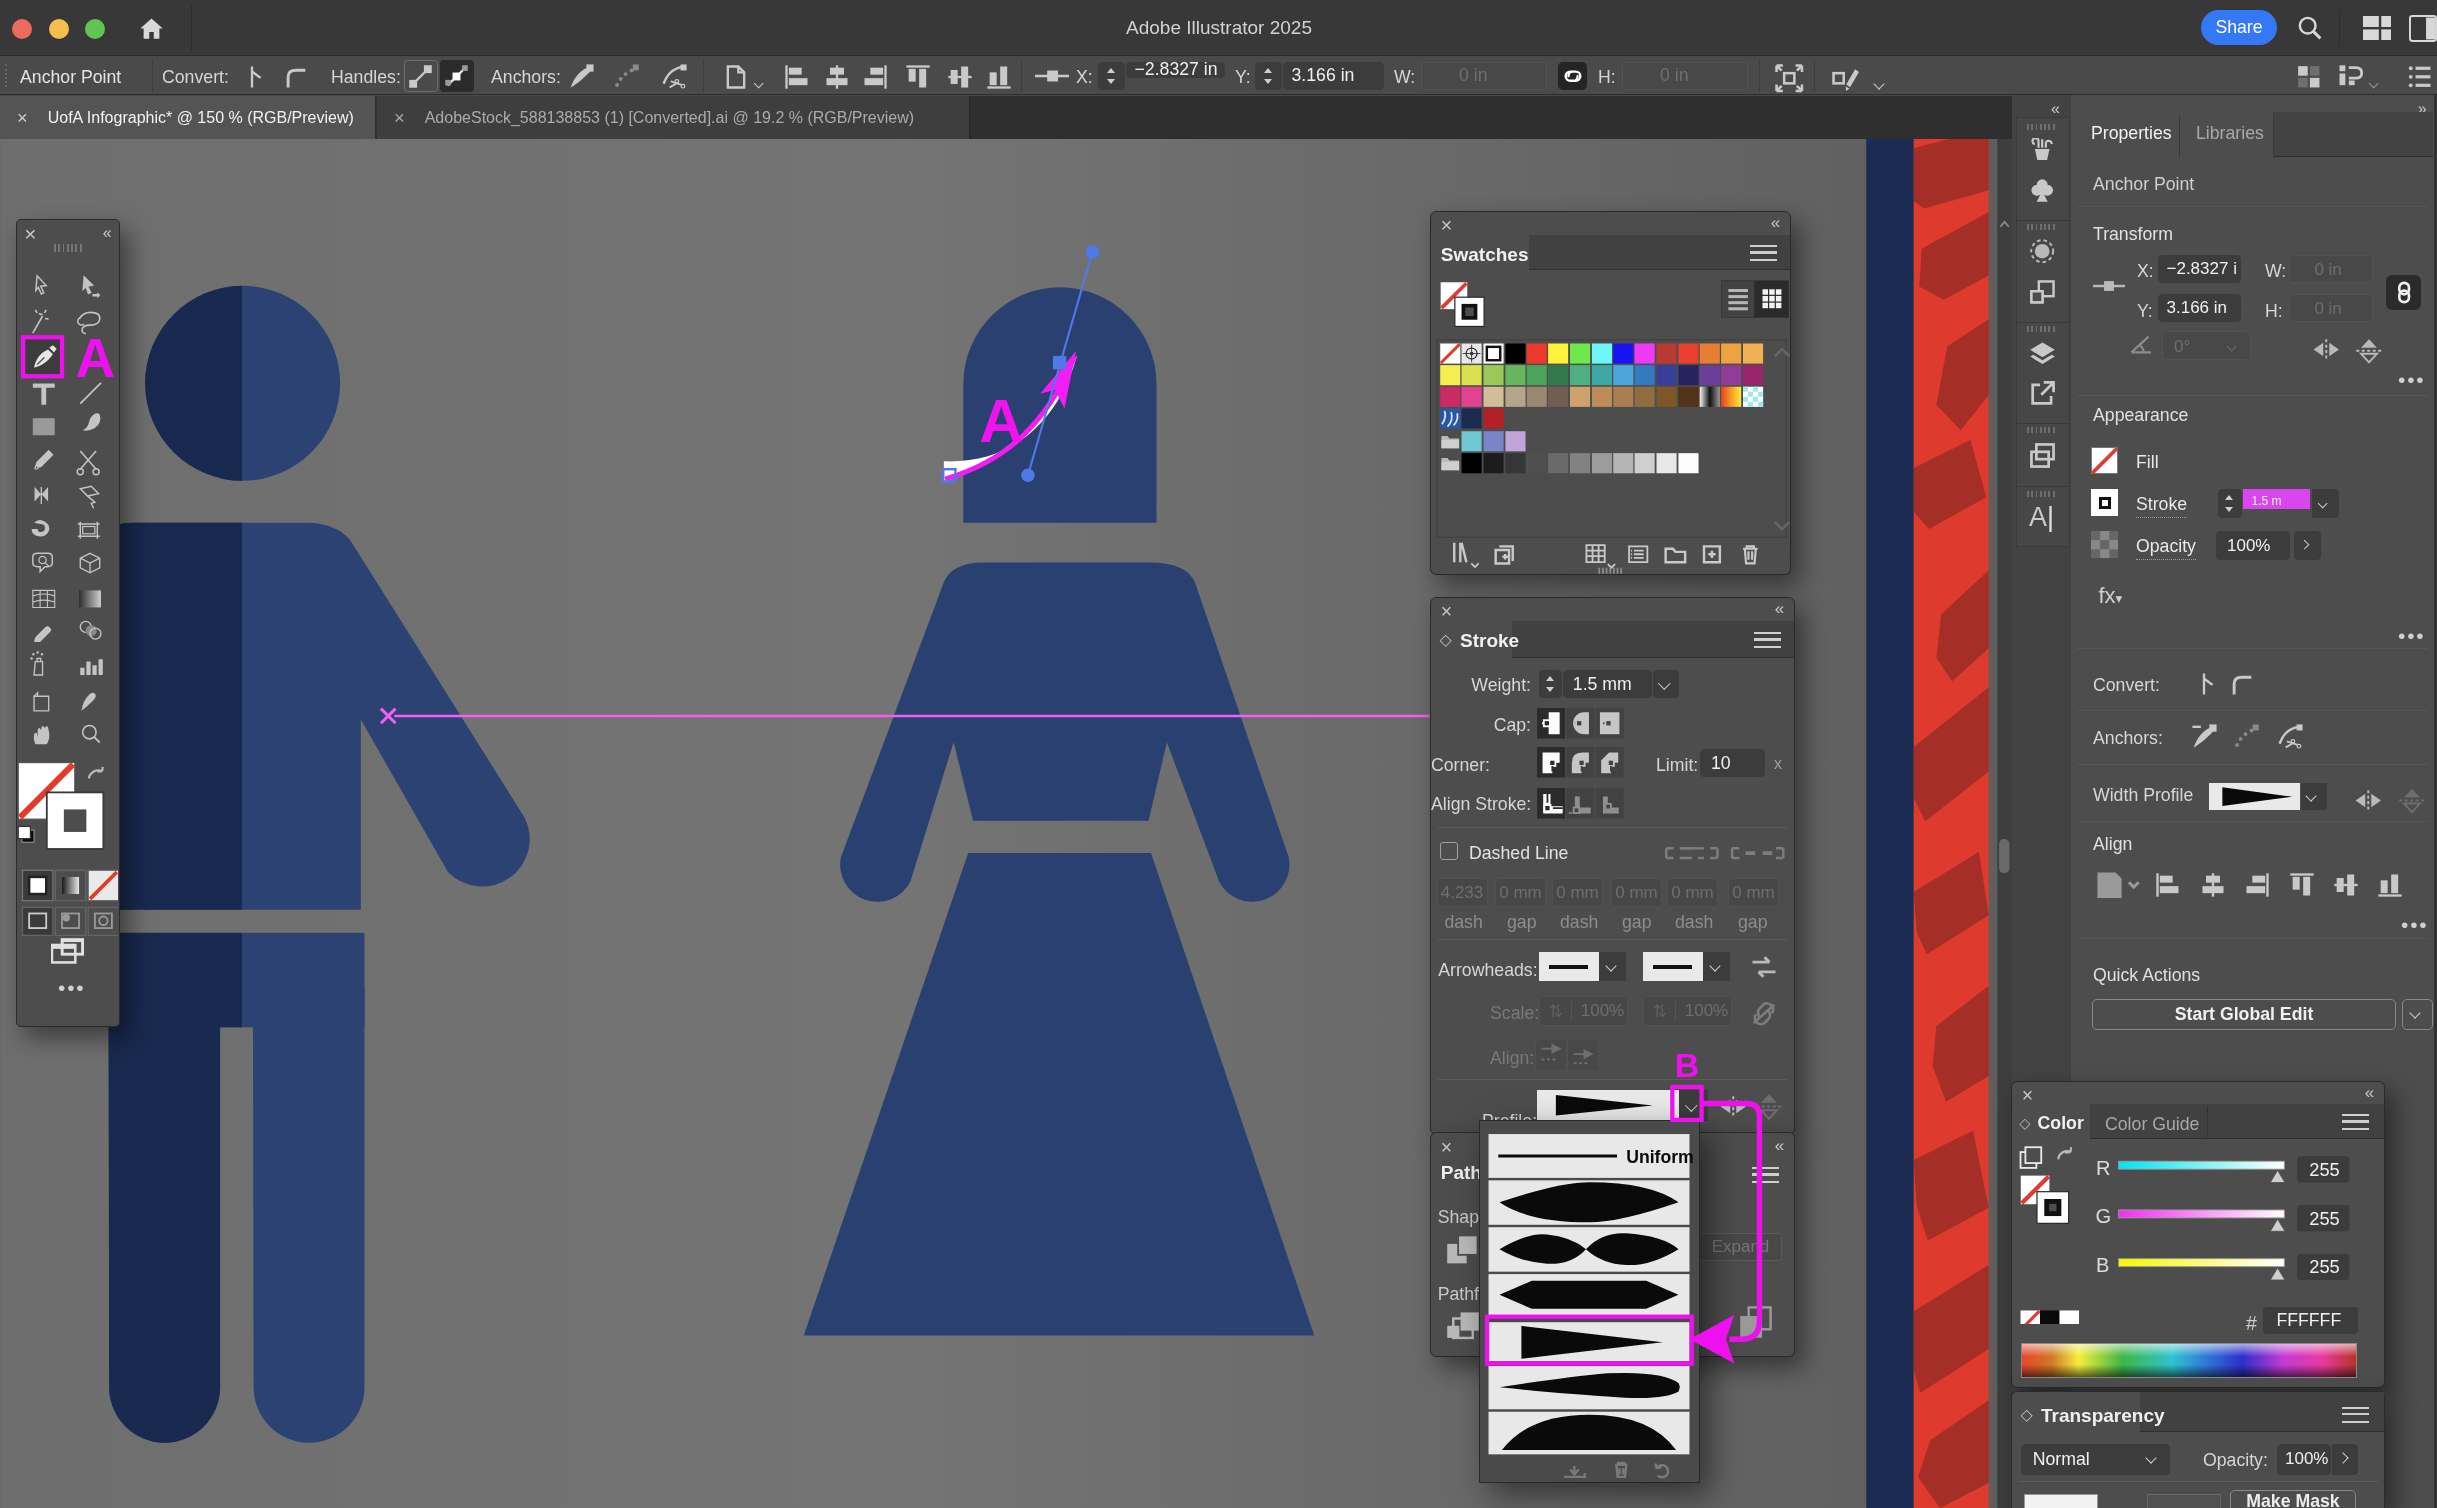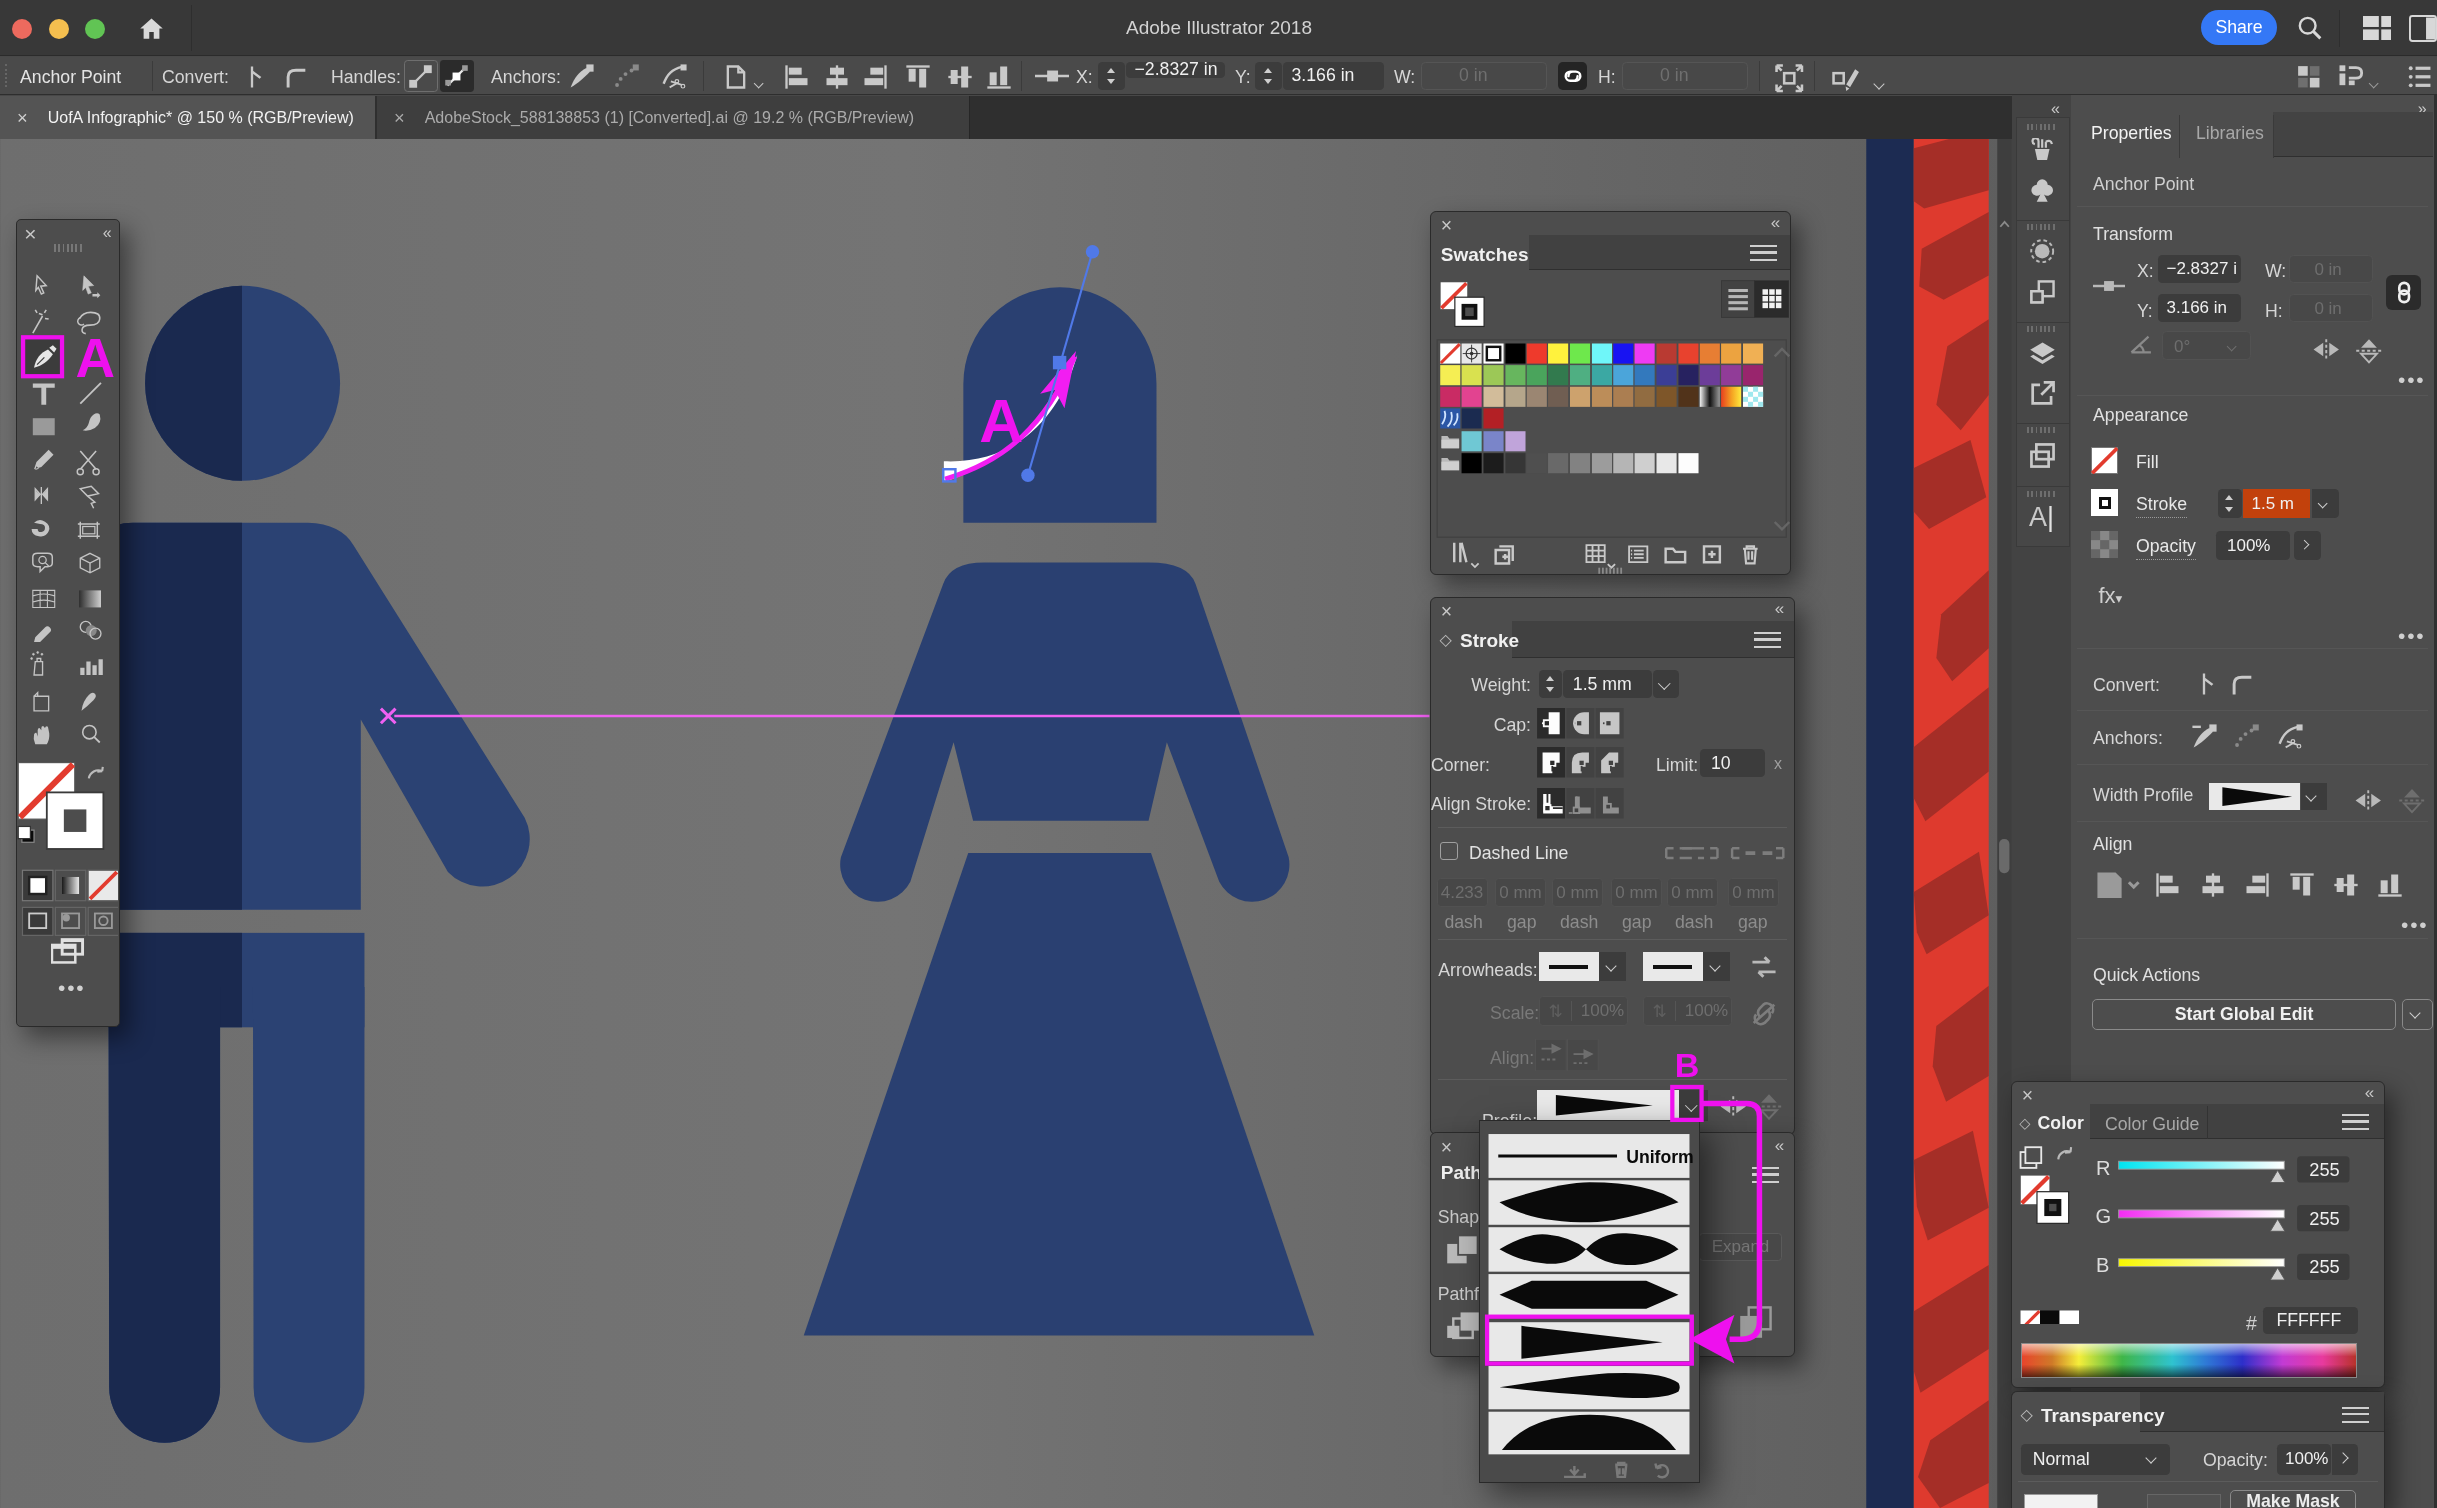--- a/index.html
+++ b/index.html
@@ -101,21 +101,21 @@
 </div>
 
 <div class="abs" id="titlebar">
   <div class="tl" style="left:12.2px; background:#ed6a5e;"></div>
   <div class="tl" style="left:49px; background:#f5bf4f;"></div>
   <div class="tl" style="left:85px; background:#61c454;"></div>
   <svg class="abs" style="left:138px; top:15.2px;" width="27" height="27" viewBox="0 0 24 24">
       <path d="M12 3 L22 12 L19 12 L19 21 L14 21 L14 15 L10 15 L10 21 L5 21 L5 12 L2 12 Z" fill="#d8d8d8"></path>
     </svg>
   <div class="abs" style="left:191px; top:4.9px; width:1.2px; height:46px; background:#2e2e2e;"></div>
-  <div class="abs" style="left:0; top:0; width:2438px; height:56px; display:flex; align-items:center; justify-content:center; color:#d2d2d2; font-size:19px;">Adobe Illustrator 2018</div>
+  <div class="abs" style="left:0; top:0; width:2438px; height:56px; display:flex; align-items:center; justify-content:center; color:#d2d2d2; font-size:19px;">Adobe Illustrator 2025</div>
   <div class="abs" style="left:2201px; top:10.4px; width:76px; height:35px; background:#3478f6; border-radius:18.3px; display:flex; align-items:center; justify-content:center; color:#fff; font-size:17.7px;">Share</div>
   <svg class="abs" style="left:2295px; top:13.4px;" width="29" height="29" viewBox="0 0 24 24">
       <circle cx="10.5" cy="10.5" r="6.5" fill="none" stroke="#d8d8d8" stroke-width="2"></circle>
       <line x1="15.2" y1="15.2" x2="21" y2="21" stroke="#d8d8d8" stroke-width="2.4"></line>
     </svg>
   <div class="abs" style="left:2339px; top:9.8px; width:1.2px; height:37px; background:#2e2e2e;"></div>
   <svg class="abs" style="left:2363px; top:16px;" width="28" height="24.4" viewBox="0 0 23 20">
       <rect x="0" y="0" width="13" height="9" fill="#d8d8d8"></rect>
       <rect x="15" y="0" width="8" height="9" fill="#d8d8d8"></rect>
       <rect x="0" y="11" width="13" height="9" fill="#d8d8d8"></rect>
@@ -836,21 +836,21 @@
   <div class="lbl" style="left:22px; top:310px; color:#e0e0e0;">Appearance</div>
   <div class="abs" style="left:20px; top:352px; width:27.4px; height:27.4px; background:#fff; border:1.2px solid #777;"></div>
   <svg class="abs" style="left:20px; top:352px;" width="27.4" height="27.4" viewBox="0 0 45 45">
       <line x1="2" y1="43" x2="43" y2="2" stroke="#e23b2e" stroke-width="6"></line>
     </svg>
   <div class="lbl" style="left:65px; top:357px; color:#e8e8e8;">Fill</div>
   <div class="abs" style="left:20px; top:394px; width:27.4px; height:27.4px; background:#fff;"></div>
   <div class="abs" style="left:28px; top:402px; width:11.6px; height:11.6px; border:3px solid #111;"></div>
   <div class="lbl" style="left:65px; top:399px; color:#e8e8e8; border-bottom:1.2px dotted #9a9a9a; padding-bottom:2.4px;">Stroke</div>
   <div class="stepper" style="left:147px; top:394px; width:24.4px; height:29px;"></div>
-  <div class="abs" style="left:172px; top:394px; width:67px; height:29px; background:#c2410c; color:#f0f0f0; font-size:17px; padding:4.9px 0 0 8.5px;">1.5 m</div>
+  <div class="abs" style="left:172px; top:394px; width:67px; height:20px; background:#d946ef; color:#f0f0f0; font-size:12px; padding:4.9px 0 0 8.5px;">1.5 m</div>
   <div class="abs" style="left:241px; top:394px; width:27px; height:29px; background:#3c3c3c; border-radius:0 4.3px 4.3px 0;"></div>
   <div class="abs" style="left:248px; top:403px;"><span class="chev" style="width:7.3px; height:7.3px; border-width:1.8px;"></span></div>
   <svg class="abs" style="left:20px; top:436px;" width="27.4" height="27.4" viewBox="0 0 45 45">
       <rect width="45" height="45" fill="#888"></rect>
       <rect x="0" y="0" width="15" height="15" fill="#666"></rect>
       <rect x="30" y="0" width="15" height="15" fill="#666"></rect>
       <rect x="15" y="15" width="15" height="15" fill="#666"></rect>
       <rect x="0" y="30" width="15" height="15" fill="#666"></rect>
       <rect x="30" y="30" width="15" height="15" fill="#666"></rect>
     </svg>

